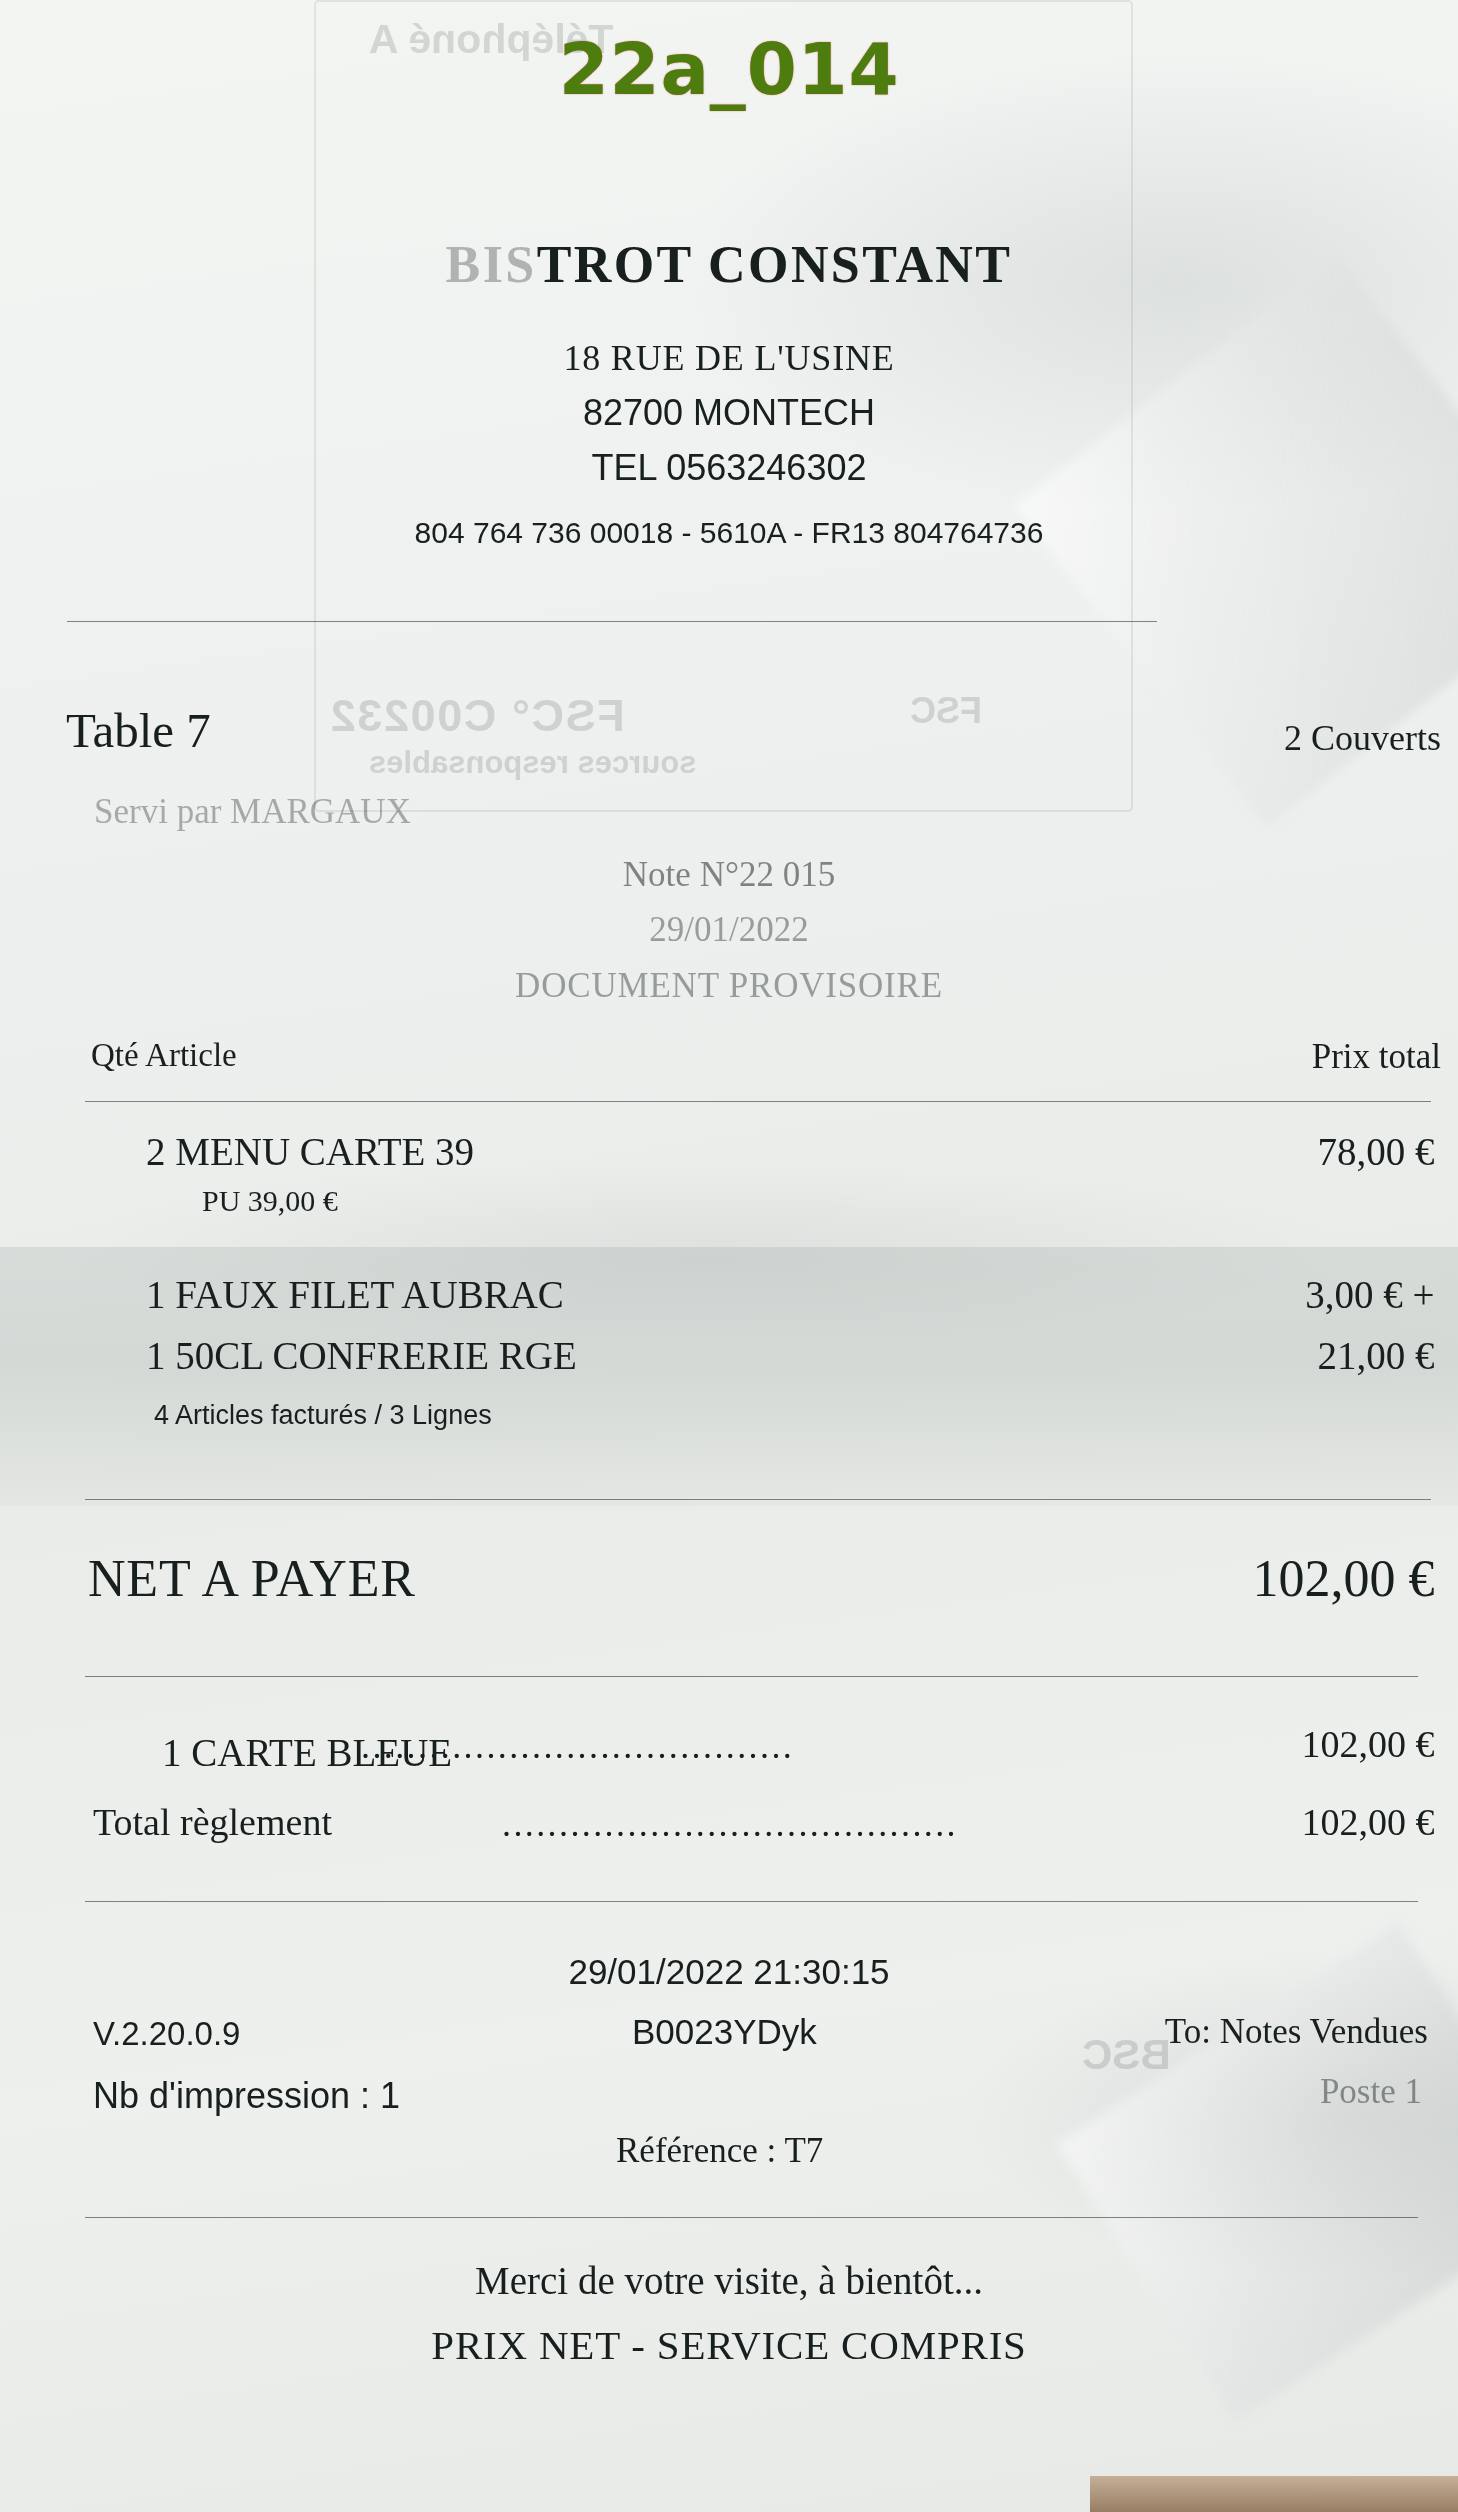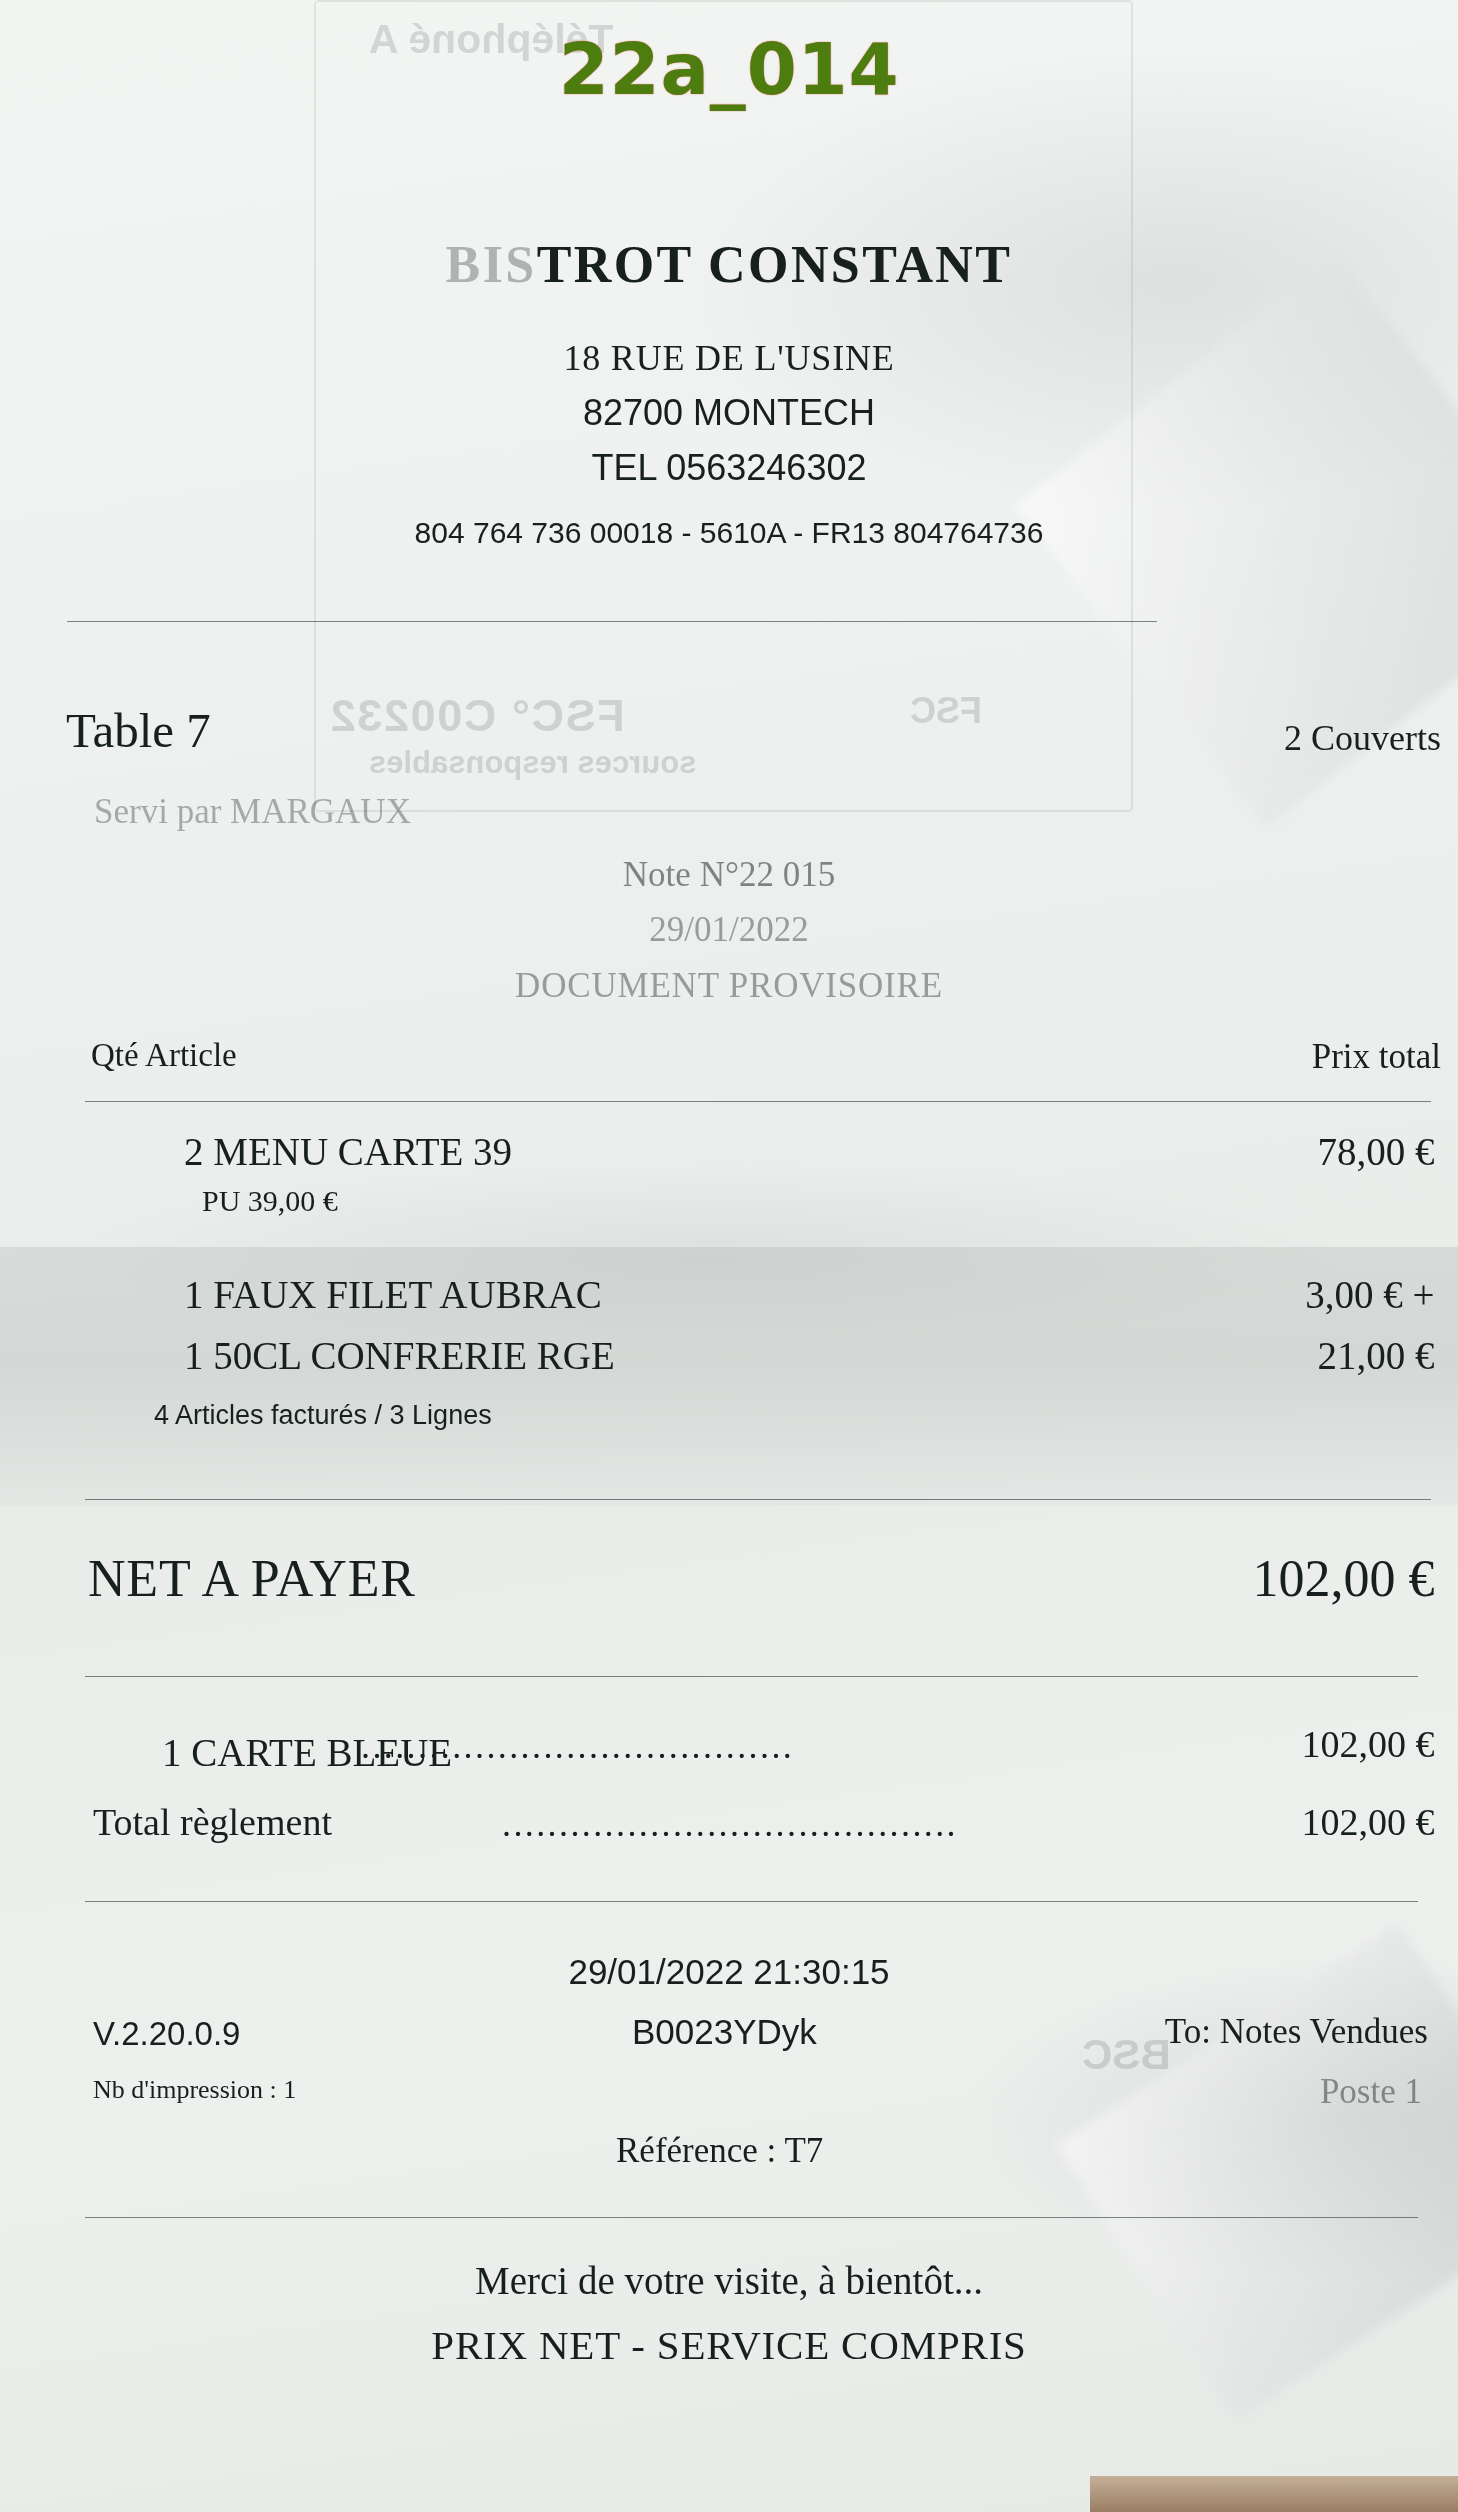--- a/index.html
+++ b/index.html
@@ -113,21 +113,21 @@
   .table-no  { left: 66px;  top: 702px; font-size: 49px; }
   .couverts  { right: 17px; top: 717px; font-size: 36px; }
   .servi     { left: 66px;  top: 792px; font-size: 35px; color: rgba(23,32,31,0.34); margin-left: 28px; }
   .note-no   { top: 855px; font-size: 35px; color: rgba(23,32,31,0.52); }
   .note-date { top: 910px; font-size: 35px; color: rgba(23,32,31,0.40); }
   .provisoire{ top: 966px; font-size: 35px; color: rgba(23,32,31,0.40); letter-spacing: 0.8px; }
 
   .col-qte   { left: 91px; top: 1037px; font-size: 33px; }
   .col-prix  { right: 17px; top: 1037px; font-size: 35px; }
 
-  .item { font-size: 39px; margin-left: 38px; }
+  .item { font-size: 39px; }
   .item-desc { left: 146px; }
   .item-price { right: 23.5px; }
   .i1 { top: 1129px; }
   .i1pu { left: 202px; top: 1184px; font-size: 30px; }
   .i2 { top: 1272px; }
   .i3 { top: 1333px; }
   .lines-note { left: 154px; top: 1400px; font-size: 27px; font-family: "Liberation Sans", sans-serif; }
 
   .net-label { left: 88px; top: 1549px; font-size: 52px; letter-spacing: 0.8px; }
   .net-value { right: 23.5px; top: 1549px; font-size: 52px; }
@@ -136,21 +136,21 @@
   .pay1-dots  { left: 361px; top: 1725px; font-size: 36px; letter-spacing: 2.4px; }
   .pay1-value { right: 23.5px; top: 1722px; font-size: 38px; }
   .pay2-label { left: 93px; top: 1800px; font-size: 38px; }
   .pay2-dots  { left: 502px; top: 1803px; font-size: 36px; letter-spacing: 2.4px; }
   .pay2-value { right: 23.5px; top: 1800px; font-size: 38px; }
 
   .ft-datetime { top: 1952px; font-size: 35px; font-family: "Liberation Sans", sans-serif; }
   .ft-version  { left: 93px; top: 2015px; font-size: 33px; font-family: "Liberation Sans", sans-serif; }
   .ft-ticketid { left: 632px; top: 2012px; font-size: 35px; font-family: "Liberation Sans", sans-serif; }
   .ft-to       { right: 30px; top: 2012px; font-size: 35px; }
-  .ft-nb       { left: 93px; top: 2075px; font-size: 26px; font-family: Liberation Serif, serif; text-align: right; }
+  .ft-nb       { left: 93px; top: 2075px; font-size: 36px; font-family: Liberation Sans, sans-serif; text-align: right; }
   .ft-poste    { right: 36px; top: 2072px; font-size: 35px; color: rgba(23,32,31,0.45); }
   .ft-ref      { left: 616px; top: 2131px; font-size: 35px; }
 
   .thanks   { top: 2258px; font-size: 39px; }
   .prixnet  { top: 2321px; font-size: 41px; letter-spacing: 0.8px; }
 
   
   .ghost {
     position: absolute;
     color: rgba(60,75,72,0.18);

